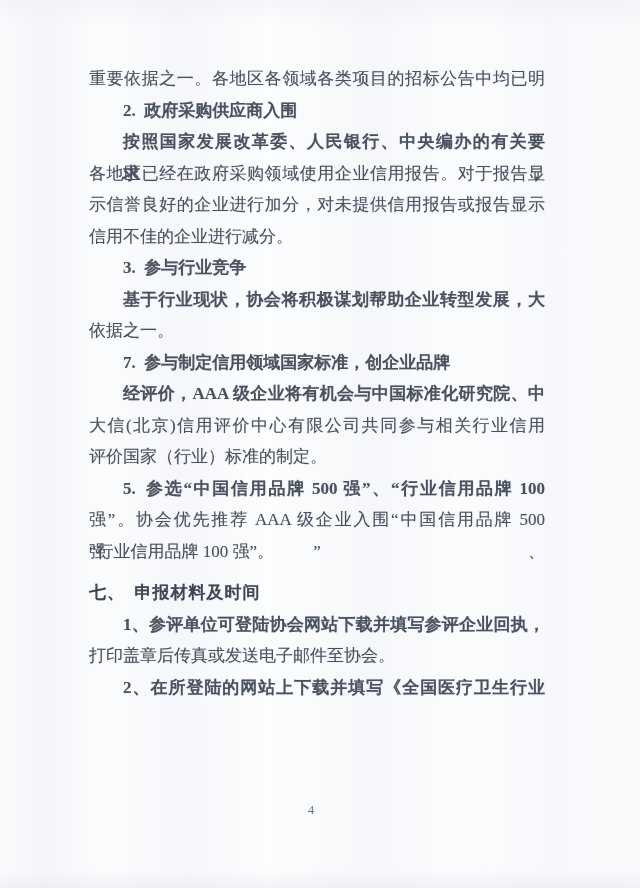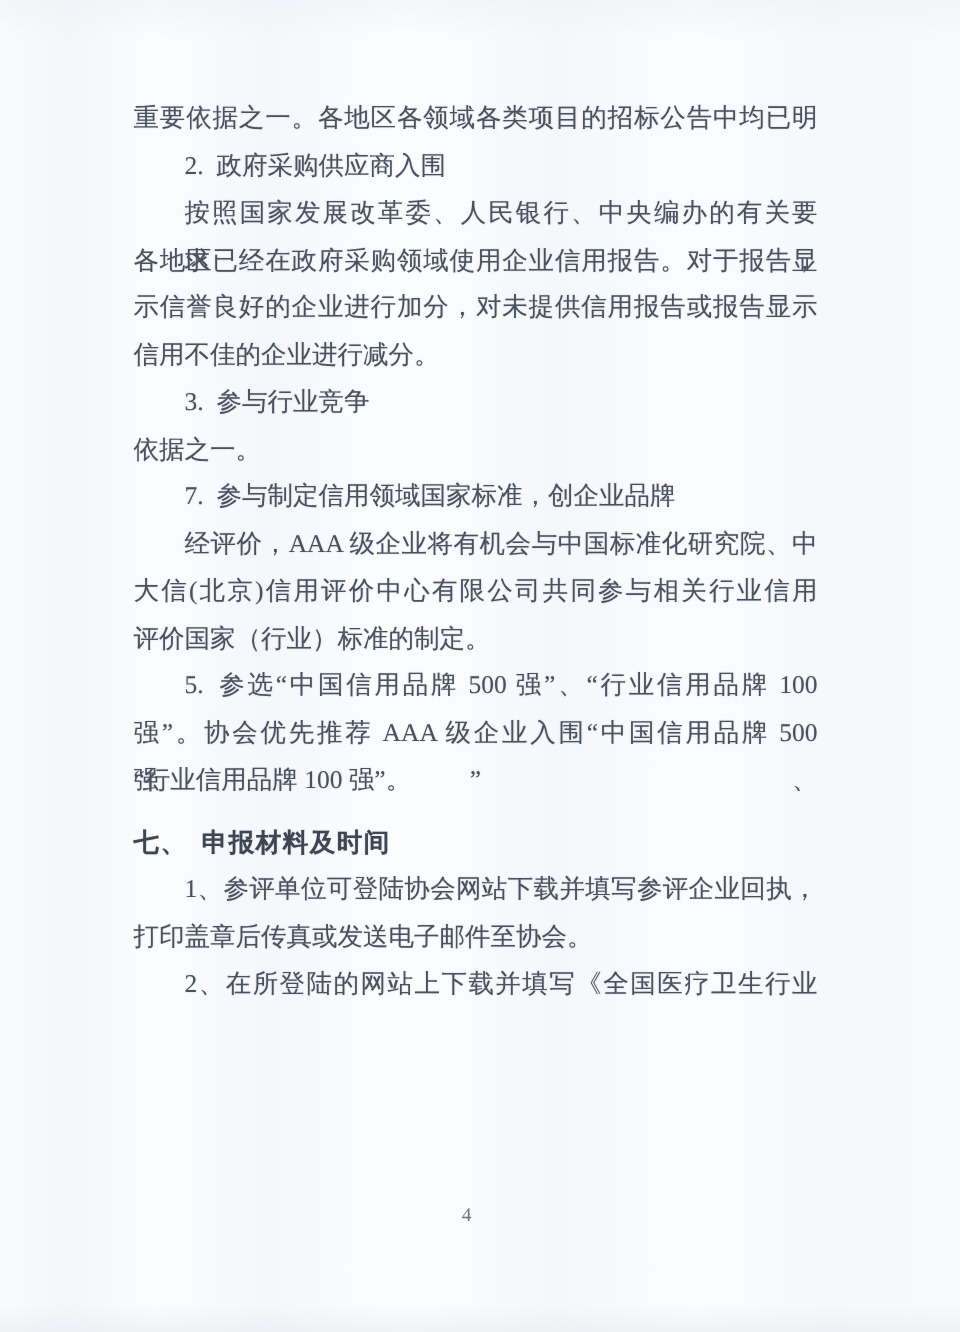--- a/index.html
+++ b/index.html
@@ -36,20 +36,21 @@
     text-shadow: 0 0 1px rgba(74,82,96,0.35);
   }
   .line.fill {
     white-space: normal;
     text-align: justify;
     text-align-last: justify;
     -moz-text-align-last: justify;
   }
   .line.indent {
     padding-left: 34px;
+    font-weight: bold;
   }
   .line.heading {
     font-family: Liberation Serif, serif;
     font-weight: 700;
     color: #3e4653;
     letter-spacing: 1px;
   }
   .pagenum {
     position: absolute;
     top: 802px;
@@ -66,20 +67,21 @@
 
 <div class="page">
   <div class="content" id="doc-lines">
       <div class="line body fill">重要依据之一。各地区各领域各类项目的招标公告中均已明</div>
       <div class="line indent">2. 政府采购供应商入围</div>
       <div class="line indent fill">按照国家发展改革委、人民银行、中央编办的有关要求，</div>
       <div class="line body fill">各地区已经在政府采购领域使用企业信用报告。对于报告显</div>
       <div class="line body fill">示信誉良好的企业进行加分，对未提供信用报告或报告显示</div>
       <div class="line body">信用不佳的企业进行减分。</div>
       <div class="line indent">3. 参与行业竞争</div>
+      <div class="line indent fill">基于行业现状，协会将积极谋划帮助企业转型发展，大</div>
       <div class="line body">依据之一。</div>
       <div class="line indent">7. 参与制定信用领域国家标准，创企业品牌</div>
       <div class="line indent fill">经评价，AAA 级企业将有机会与中国标准化研究院、中</div>
       <div class="line body fill">大信(北京)信用评价中心有限公司共同参与相关行业信用</div>
       <div class="line body">评价国家（行业）标准的制定。</div>
       <div class="line indent fill">5. 参选“中国信用品牌 500 强”、“行业信用品牌 100</div>
       <div class="line body fill">强”。协会优先推荐 AAA 级企业入围“中国信用品牌 500 强”、</div>
       <div class="line body">“行业信用品牌 100 强”。</div>
       <div class="line heading" style="margin-top: 10px;">七、 申报材料及时间</div>
       <div class="line indent fill">1、参评单位可登陆协会网站下载并填写参评企业回执，</div>

